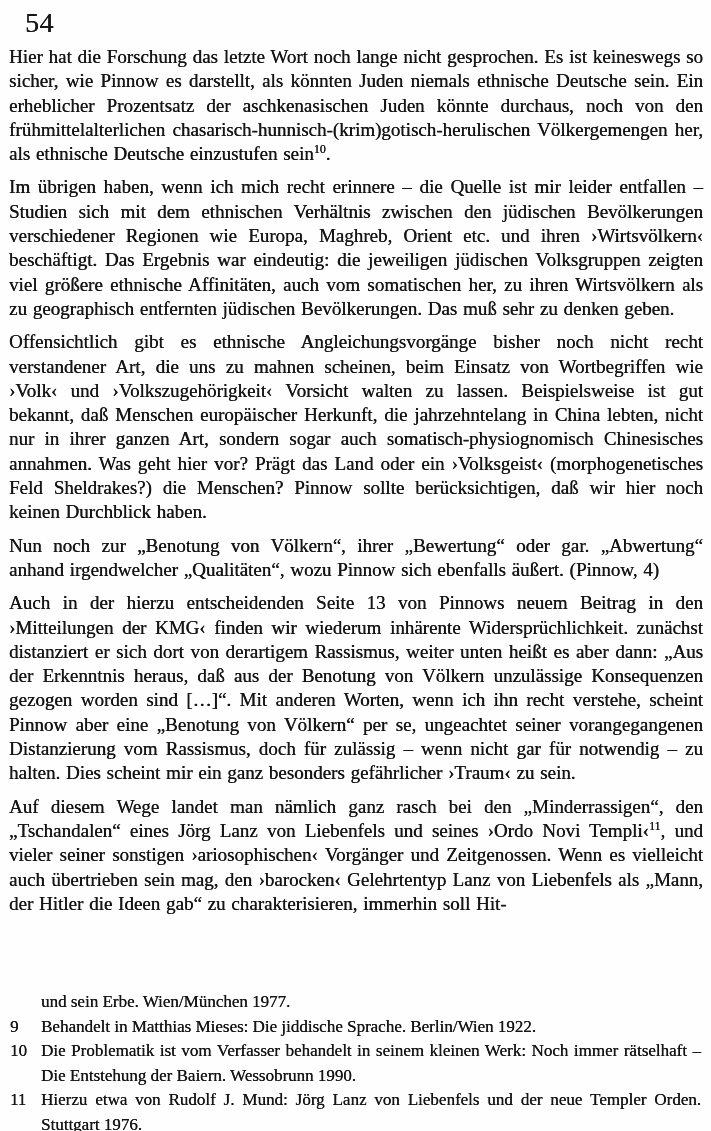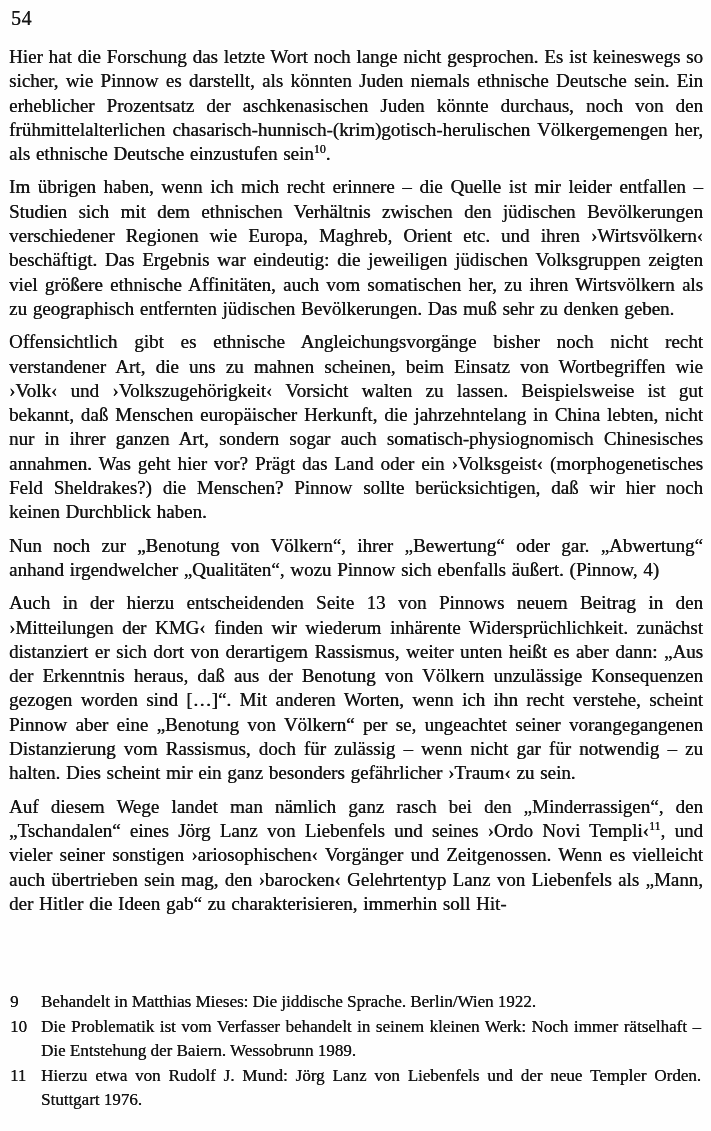--- a/index.html
+++ b/index.html
@@ -13,22 +13,22 @@
     overflow: hidden;
   }
   .page {
     position: absolute;
     inset: 0;
     background: #fefefe;
   }
   .page-number {
     position: absolute;
     top: 7px;
-    left: 11px;
-    font-size: 20px;
+    left: 25px;
+    font-size: 28px;
     letter-spacing: 0.5px;
     text-shadow: 0.3px 0.3px 0 currentColor;
   }
   .body-text {
     position: absolute;
     top: 45px;
     left: 9px;
     right: 8px;
   }
   .body-text p {
@@ -74,27 +74,30 @@
   <div class="body-text">
     <p><span>Hier hat die Forschung das letzte Wort noch lange nicht gesprochen. Es ist keineswegs so sicher, wie Pinnow es darstellt, als könnten Juden niemals ethnische Deutsche sein. Ein erheblicher Prozentsatz der aschkenasischen Juden könnte durchaus, noch von den frühmittelalterlichen chasarisch-hunnisch-(krim)gotisch-herulischen Völkergemengen her, als ethnische Deutsche einzustufen sein</span><sup>10</sup><span>.</span></p>
     <p>Im übrigen haben, wenn ich mich recht erinnere – die Quelle ist mir leider entfallen – Studien sich mit dem ethnischen Verhältnis zwischen den jüdischen Bevölkerungen verschiedener Regionen wie Europa, Maghreb, Orient etc. und ihren ›Wirtsvölkern‹ beschäftigt. Das Ergebnis war eindeutig: die jeweiligen jüdischen Volksgruppen zeigten viel größere ethnische Affinitäten, auch vom somatischen her, zu ihren Wirtsvölkern als zu geographisch entfernten jüdischen Bevölkerungen. Das muß sehr zu denken geben.</p>
     <p>Offensichtlich gibt es ethnische Angleichungsvorgänge bisher noch nicht recht verstandener Art, die uns zu mahnen scheinen, beim Einsatz von Wortbegriffen wie ›Volk‹ und ›Volkszugehörigkeit‹ Vorsicht walten zu lassen. Beispielsweise ist gut bekannt, daß Menschen europäischer Herkunft, die jahrzehntelang in China lebten, nicht nur in ihrer ganzen Art, sondern sogar auch somatisch-physiognomisch Chinesisches annahmen. Was geht hier vor? Prägt das Land oder ein ›Volksgeist‹ (morphogenetisches Feld Sheldrakes?) die Menschen? Pinnow sollte berücksichtigen, daß wir hier noch keinen Durchblick haben.</p>
     <p>Nun noch zur „Benotung von Völkern“, ihrer „Bewertung“ oder gar. „Abwertung“ anhand irgendwelcher „Qualitäten“, wozu Pinnow sich ebenfalls äußert. (Pinnow, 4)</p>
     <p>Auch in der hierzu entscheidenden Seite 13 von Pinnows neuem Beitrag in den ›Mitteilungen der KMG‹ finden wir wiederum inhärente Widersprüchlichkeit. zunächst distanziert er sich dort von derartigem Rassismus, weiter unten heißt es aber dann: „Aus der Erkenntnis heraus, daß aus der Benotung von Völkern unzulässige Konsequenzen gezogen worden sind […]“. Mit anderen Worten, wenn ich ihn recht verstehe, scheint Pinnow aber eine „Benotung von Völkern“ per se, ungeachtet seiner vorangegangenen Distanzierung vom Rassismus, doch für zulässig – wenn nicht gar für notwendig – zu halten. Dies scheint mir ein ganz besonders gefährlicher ›Traum‹ zu sein.</p>
     <p><span>Auf diesem Wege landet man nämlich ganz rasch bei den „Minderrassigen“, den „Tschandalen“ eines Jörg Lanz von Liebenfels und seines ›Ordo Novi Templi‹</span><sup>11</sup><span>, und vieler seiner sonstigen ›ariosophischen‹ Vorgänger und Zeitgenossen. Wenn es vielleicht auch übertrieben sein mag, den ›barocken‹ Gelehrtentyp Lanz von Liebenfels als „Mann, der Hitler die Ideen gab“ zu charakterisieren, immerhin soll Hit-</span></p>
   </div>
 
   <div class="footnotes">
+    <div class="fn fn-cont">
+      <div class="fn-text">und sein Erbe. Wien/München 1977.</div>
+    </div>
     <div class="fn">
       <div class="fn-num">9</div>
       <div class="fn-text">Behandelt in Matthias Mieses: Die jiddische Sprache. Berlin/Wien 1922.</div>
     </div>
     <div class="fn">
       <div class="fn-num">10</div>
-      <div class="fn-text">Die Problematik ist vom Verfasser behandelt in seinem kleinen Werk: Noch immer rätselhaft – Die Entstehung der Baiern. Wessobrunn 1989.</div>
+      <div class="fn-text">Die Problematik ist vom Verfasser behandelt in seinem kleinen Werk: Noch immer rätselhaft – Die Entstehung der Baiern. Wessobrunn 1990.</div>
     </div>
     <div class="fn">
       <div class="fn-num">11</div>
       <div class="fn-text">Hierzu etwa von Rudolf J. Mund: Jörg Lanz von Liebenfels und der neue Templer Orden. Stuttgart 1976.</div>
     </div>
   </div>
 
 </div>
 
 </body></html>

